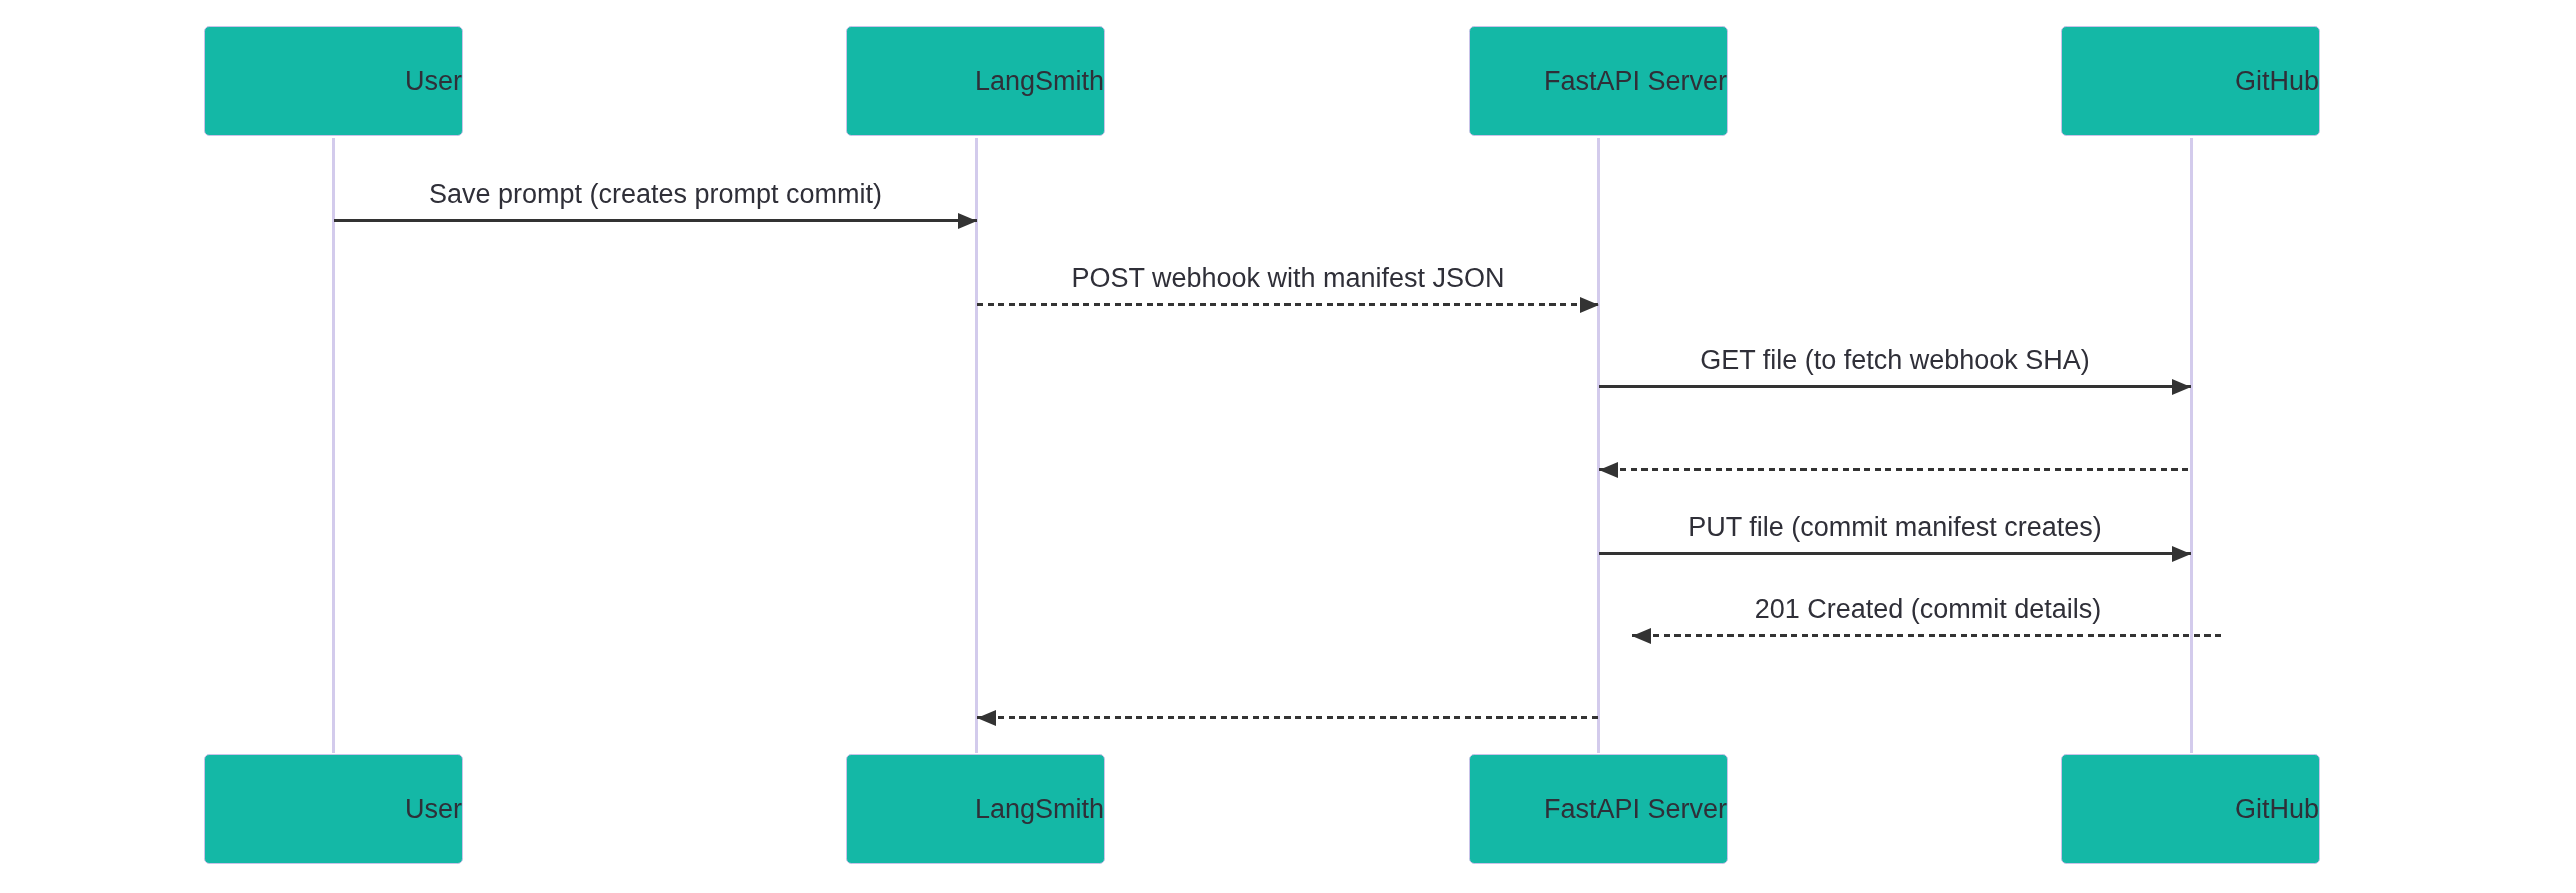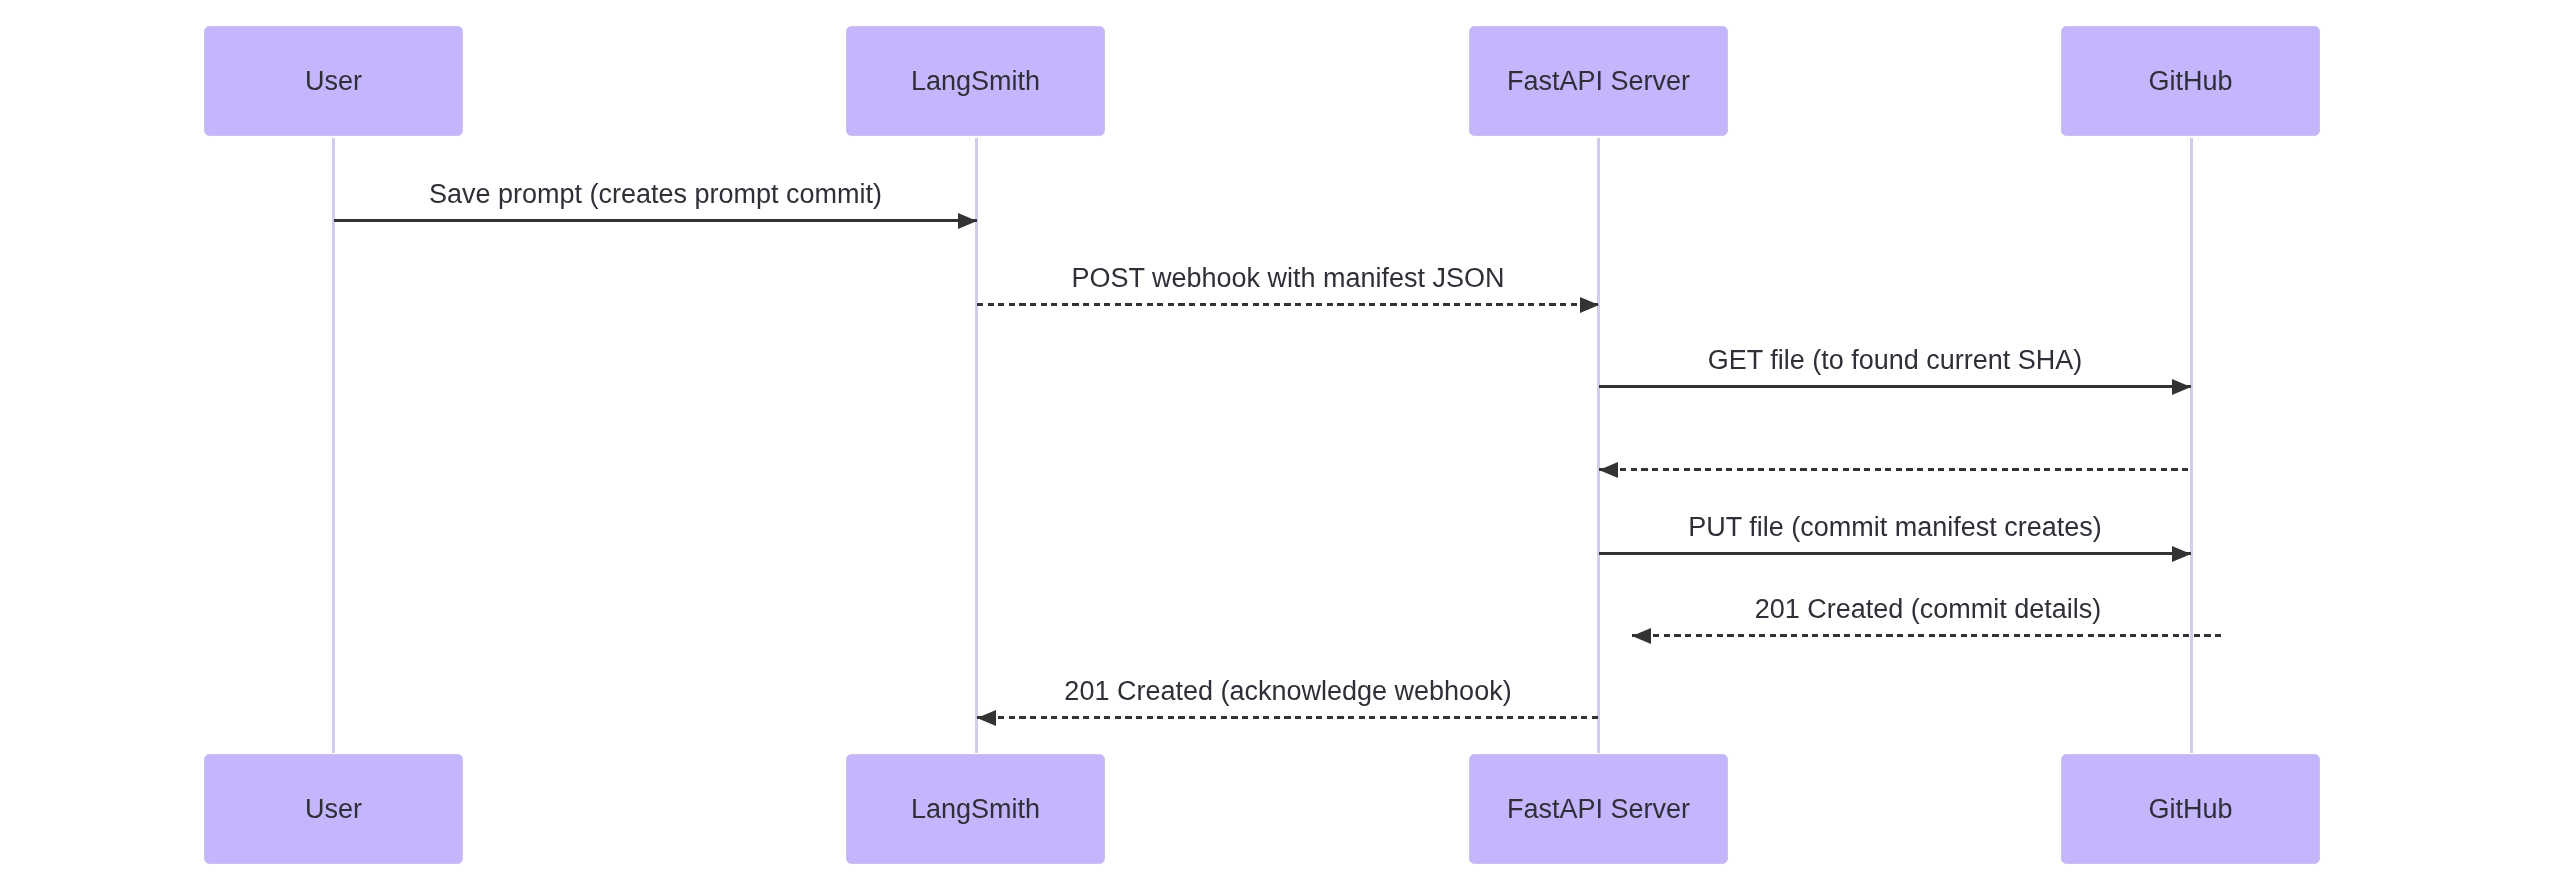--- a/index.html
+++ b/index.html
@@ -14,26 +14,26 @@
     background: #ffffff;
     font-family: "Liberation Sans", sans-serif;
     overflow: hidden;
   }
 
   
   .actor-box {
     position: absolute;
     width: 257px;
     height: 108px;
-    background: #c4b5fd;
+    background: #14b8a6;
     border: 1.8px solid #c9c3e8;
     border-radius: 5.3px;
     display: flex;
     align-items: center;
-    justify-content: center;
+    justify-content: flex-end;
     box-sizing: content-box;
   }
   .actor-box .actor-label {
     font-size: 27px;
     color: #2f2f38;
     white-space: nowrap;
   }
 
   
   .lifeline {
@@ -116,21 +116,21 @@
     <span class="arrowhead right"></span>
   </div>
 
   <div class="msg" style="left:977px; top:257px; width:622px;">
     <div class="msg-label">POST webhook with manifest JSON</div>
     <div class="msg-line dashed"></div>
     <span class="arrowhead right"></span>
   </div>
 
   <div class="msg" style="left:1599px; top:339px; width:592px;">
-    <div class="msg-label">GET file (to found current SHA)</div>
+    <div class="msg-label">GET file (to fetch webhook SHA)</div>
     <div class="msg-line"></div>
     <span class="arrowhead right"></span>
   </div>
 
   <div class="msg" style="left:1599px; top:422px; width:592px;">
     <div class="msg-line dashed"></div>
     <span class="arrowhead left"></span>
   </div>
 
   <div class="msg" style="left:1599px; top:506px; width:592px;">
@@ -139,21 +139,20 @@
     <span class="arrowhead right"></span>
   </div>
 
   <div class="msg" style="left:1632px; top:588px; width:592px;">
     <div class="msg-label">201 Created (commit details)</div>
     <div class="msg-line dashed"></div>
     <span class="arrowhead left"></span>
   </div>
 
   <div class="msg" style="left:977px; top:670px; width:622px;">
-    <div class="msg-label">201 Created (acknowledge webhook)</div>
     <div class="msg-line dashed"></div>
     <span class="arrowhead left"></span>
   </div>
 
   <div class="actor-box" style="left:204px; top:754px;">
     <span class="actor-label">User</span>
   </div>
   <div class="actor-box" style="left:846px; top:754px;">
     <span class="actor-label">LangSmith</span>
   </div>

